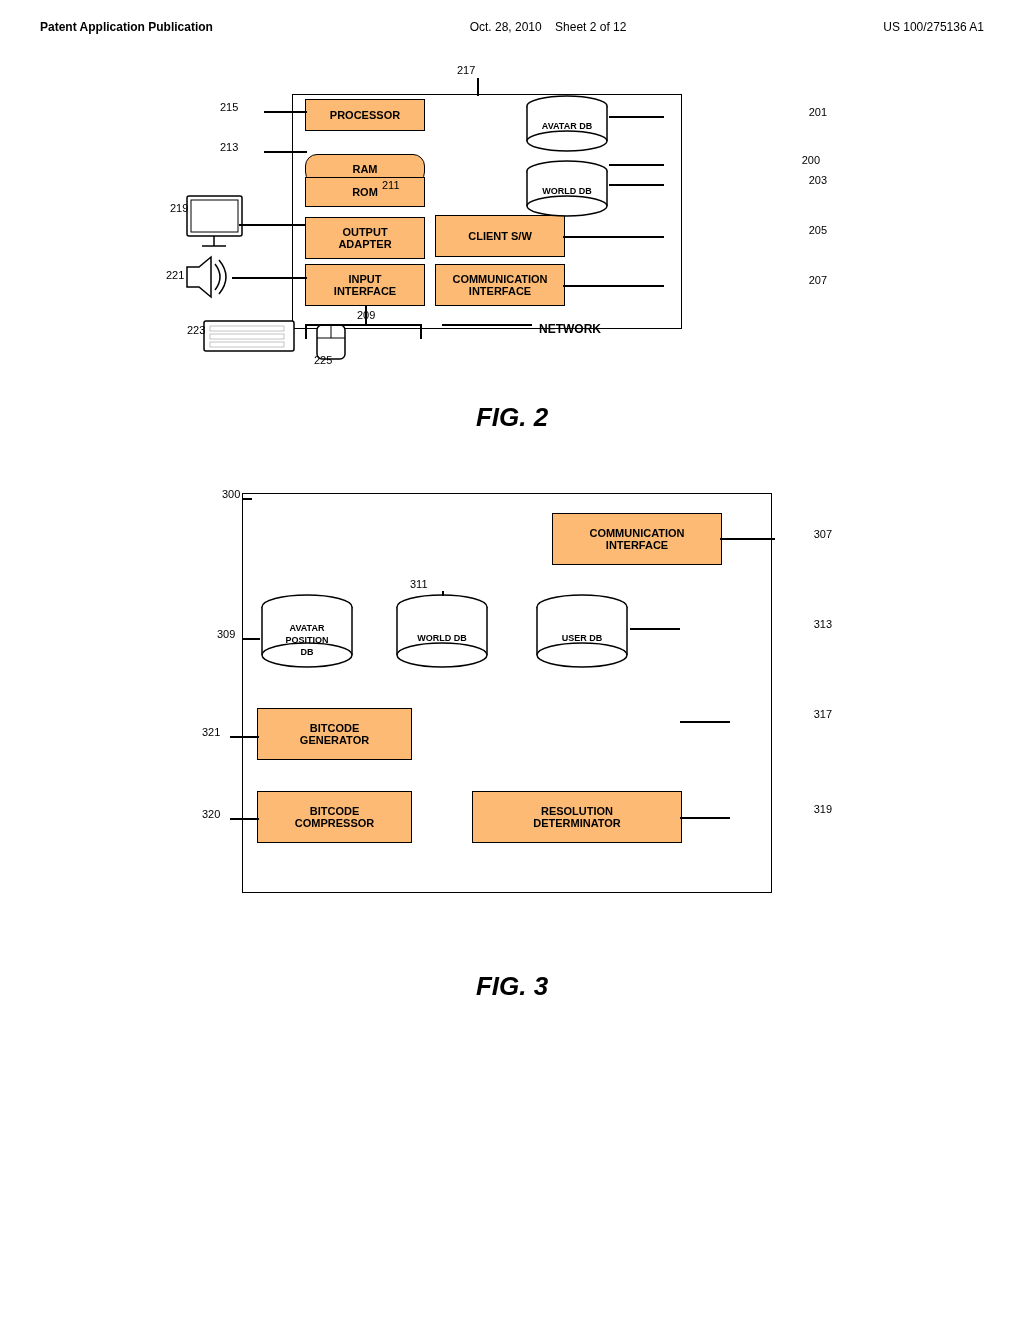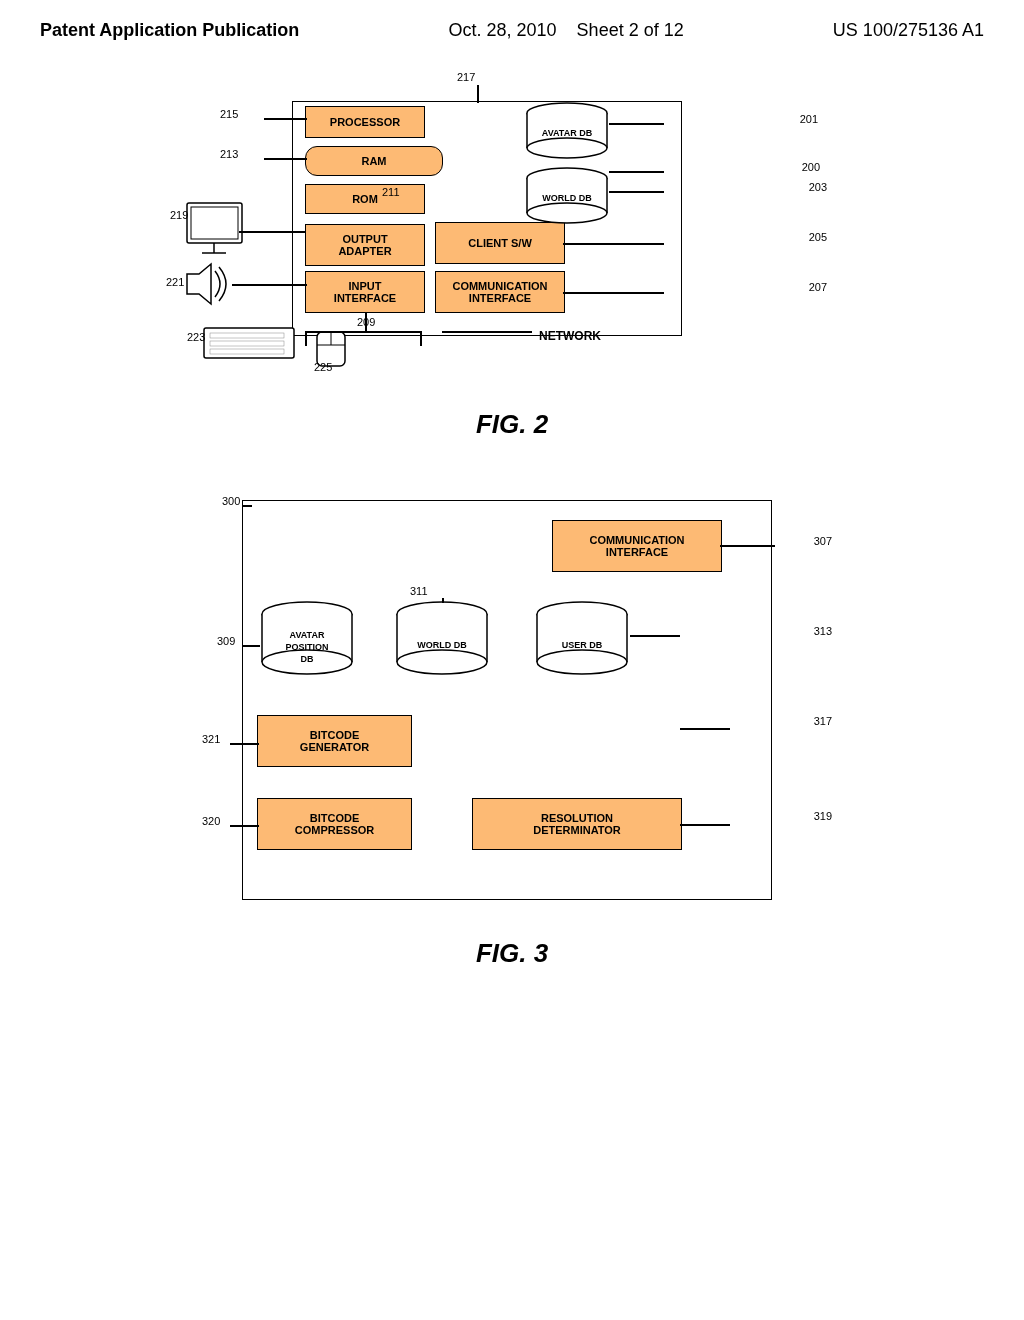--- a/index.html
+++ b/index.html
@@ -17,21 +17,21 @@
       padding: 20px 40px;
       position: relative;
     }
 
     
     .header {
       display: flex;
       justify-content: space-between;
       align-items: flex-start;
       margin-bottom: 10px;
-      font-size: 18px;
+      font-size: 12px;
     }
     .header-left { font-weight: bold; }
     .header-center { text-align: center; }
     .header-right { text-align: right; }
 
     
     .figures {
       display: flex;
       flex-direction: column;
       align-items: center;
@@ -84,20 +84,21 @@
       height: 235px;
     }
 
     
     .fig3-container {
       width: 100%;
       display: flex;
       flex-direction: column;
       align-items: center;
       margin-top: 10px;
+      gap: 40px;
     }
 
     .fig3-diagram {
       position: relative;
       width: 700px;
       height: 450px;
     }
 
     .fig3-outer {
       position: absolute;
@@ -156,21 +157,21 @@
         <span class="ref-label" style="top:0px; left:295px;">217</span>
 
         <div class="line-v" style="top:14px; left:315px; height:18px;"></div>
 
         <div class="fig2-outer"></div>
 
         <div class="box" style="top:35px; left:143px; width:120px; height:32px;">
           <span>PROCESSOR</span>
         </div>
 
-        <div class="box" style="top:75px; left:143px; width:138px; height:30px;border-radius:12px;">
+        <div class="box" style="top:90px; left:143px; width:120px; height:30px;border-radius:12px;">
           <span>RAM</span>
         </div>
 
         <div class="box" style="top:113px; left:143px; width:120px; height:30px;">
           <span>ROM</span>
         </div>
 
         <div class="box" style="top:153px; left:143px; width:120px; height:42px;">
           <span style="white-space:pre-line;">OUTPUT
 ADAPTER</span>
@@ -201,21 +202,21 @@
 
         <svg style="position:absolute; top:95px; left:360px;" width="90" height="60">
           <ellipse cx="45" cy="12" rx="40" ry="10" fill="white" stroke="black" stroke-width="1.5"></ellipse>
           <rect x="5" y="12" width="80" height="35" fill="white" stroke="none"></rect>
           <line x1="5" y1="12" x2="5" y2="47" stroke="black" stroke-width="1.5"></line>
           <line x1="85" y1="12" x2="85" y2="47" stroke="black" stroke-width="1.5"></line>
           <ellipse cx="45" cy="47" rx="40" ry="10" fill="white" stroke="black" stroke-width="1.5"></ellipse>
           <text x="45" y="35" text-anchor="middle" font-size="9" font-weight="bold" font-family="Arial">WORLD DB</text>
         </svg>
 
-        <span class="ref-label" style="top:42px; right:44px;">201</span>
+        <span class="ref-label" style="top:42px; right:35px;">201</span>
         <div class="line-h" style="top:52px; left:447px; width:55px;"></div>
 
         <span class="ref-label" style="top:90px; right:42px;">200</span>
         <div class="line-h" style="top:100px; left:447px; width:55px;"></div>
 
         <span class="ref-label" style="top:110px; right:35px;">203</span>
         <div class="line-h" style="top:120px; left:447px; width:55px;"></div>
 
         <span class="ref-label" style="top:160px; right:35px;">205</span>
         <div class="line-h" style="top:172px; left:401px; width:101px;"></div>

